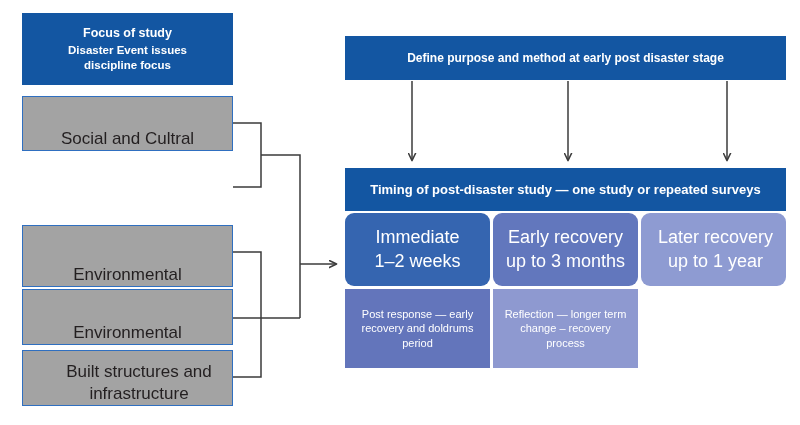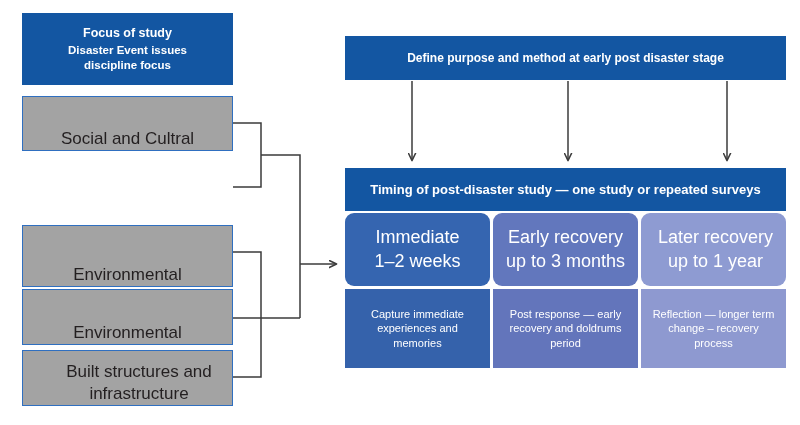--- a/index.html
+++ b/index.html
@@ -189,23 +189,20 @@
       </div>
     </div>
 
     <div class="cell head" id="head-2" style="background: rgb(142, 155, 210); padding-left: 12px;">
       <div class="stack">
         <span>Later recovery</span>
         <span>up to 1 year</span>
       </div>
     </div>
 
-    <div class="cell body" id="body-0" style="background: rgb(53, 98, 171);">
-      <span style="max-width:128px;display:inline-block;">Capture immediate experiences and memories</span>
-    </div>
 
     <div class="cell body" id="body-1" style="background: rgb(99, 117, 187);">
       <span style="max-width:136px;display:inline-block;">Post response — early recovery and doldrums period</span>
     </div>
 
     <div class="cell body" id="body-2" style="background: rgb(142, 153, 208);">
       <span style="max-width:134px;display:inline-block;">Reflection — longer term change – recovery process</span>
     </div>
 
   </div>

